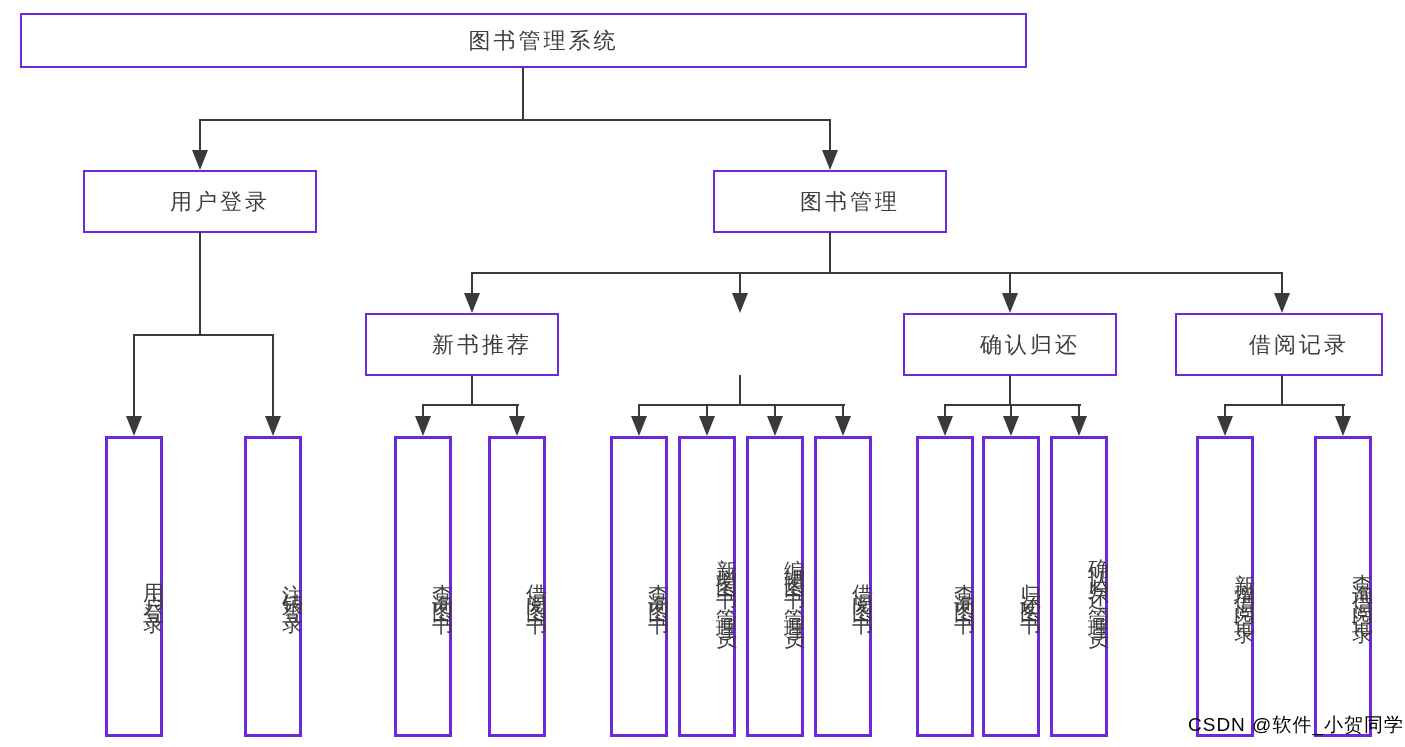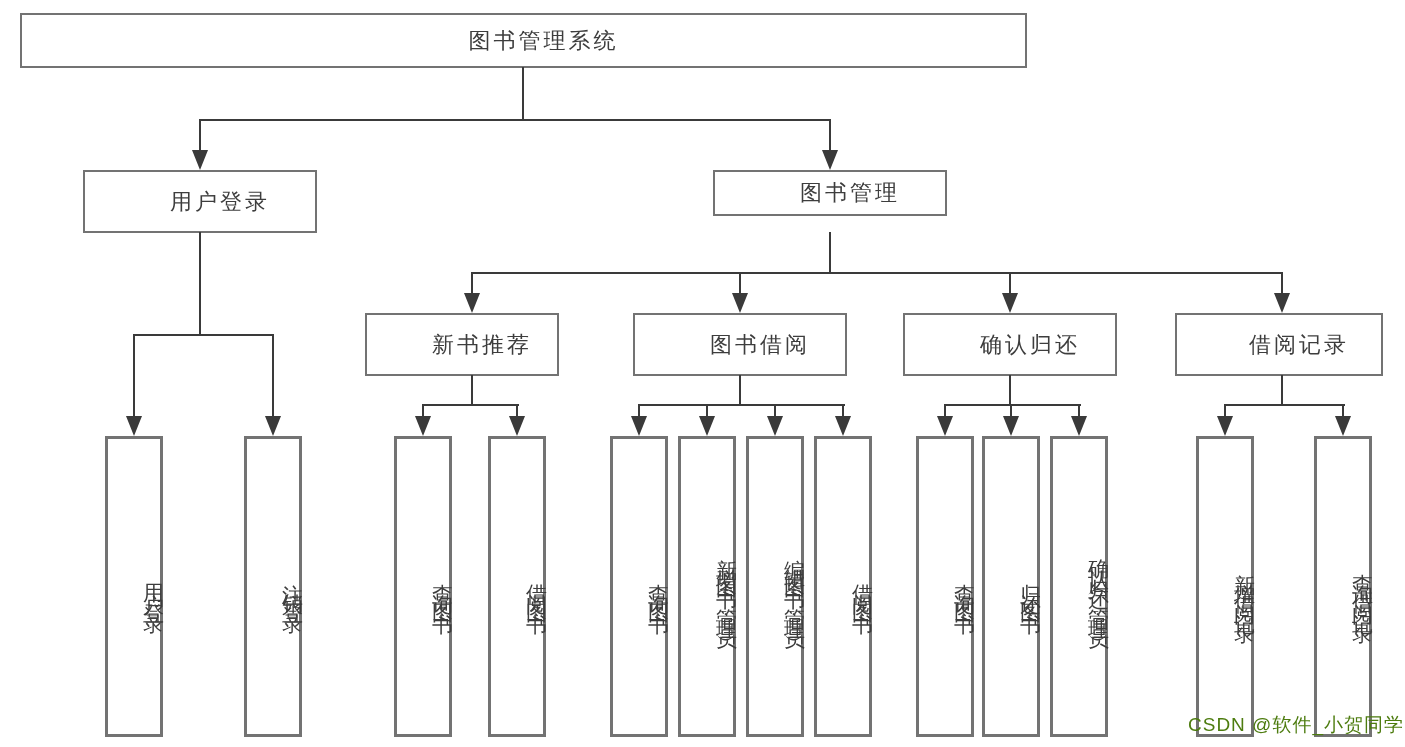--- a/index.html
+++ b/index.html
@@ -12,21 +12,21 @@
     position: relative;
     width: 1405px;
     height: 747px;
     background: #ffffff;
     overflow: hidden;
   }
   .box {
     position: absolute;
     box-sizing: border-box;
     background: #ffffff;
-    border: 2px solid #737373;
+    border: 2px solid #6d28d9;
     display: flex;
     align-items: center;
     justify-content: center;
     color: #3d3d3d;
     font-size: 22px;
     letter-spacing: 3px;
     white-space: nowrap;
     padding-left: 40px;
   }
   .vbox {
@@ -50,21 +50,21 @@
     width: 0;
     height: 0;
     border-left: 8px solid transparent;
     border-right: 8px solid transparent;
     border-top: 20px solid #3a3a3a;
   }
   .watermark {
     position: absolute;
     left: 1188px;
     top: 712px;
-    color: #4d7c0f;
+    color: #000000;
     font-size: 19px;
     letter-spacing: 1px;
     white-space: nowrap;
   }
 </style>
 </head>
 <body>
 
 <div id="canvas">
 
@@ -75,21 +75,21 @@
   <div class="line" style="left:522px; top:67px; width:2px; height:53px;"></div>
   <div class="line" style="left:199px; top:119px; width:632px; height:2px;"></div>
   <div class="line" style="left:199px; top:119px; width:2px; height:33px;"></div>
   <div class="line" style="left:829px; top:119px; width:2px; height:33px;"></div>
   <div class="arrow" style="left:192px; top:150px;"></div>
   <div class="arrow" style="left:822px; top:150px;"></div>
 
   <div class="box" style="left:83px; top:170px; width:234px; height:63px;">
     <span>用户登录</span>
   </div>
-  <div class="box" style="left:713px; top:170px; width:234px; height:46px;">
+  <div class="box" style="left:713px; top:170px; width:234px; height:63px;">
     <span>图书管理</span>
   </div>
 
   <div class="line" style="left:199px; top:232px; width:2px; height:103px;"></div>
   <div class="line" style="left:133px; top:334px; width:141px; height:2px;"></div>
   <div class="line" style="left:133px; top:334px; width:2px; height:84px;"></div>
   <div class="line" style="left:272px; top:334px; width:2px; height:84px;"></div>
   <div class="arrow" style="left:126px; top:416px;"></div>
   <div class="arrow" style="left:265px; top:416px;"></div>
 
@@ -99,23 +99,20 @@
   <div class="line" style="left:739px; top:272px; width:2px; height:24px;"></div>
   <div class="line" style="left:1009px; top:272px; width:2px; height:24px;"></div>
   <div class="line" style="left:1281px; top:272px; width:2px; height:24px;"></div>
   <div class="arrow" style="left:464px; top:293px;"></div>
   <div class="arrow" style="left:732px; top:293px;"></div>
   <div class="arrow" style="left:1002px; top:293px;"></div>
   <div class="arrow" style="left:1274px; top:293px;"></div>
 
   <div class="box" style="left:365px; top:313px; width:194px; height:63px;">
     <span>新书推荐</span>
-  </div>
-  <div class="box" style="left:633px; top:313px; width:214px; height:63px;">
-    <span>图书借阅</span>
   </div>
   <div class="box" style="left:903px; top:313px; width:214px; height:63px;">
     <span>确认归还</span>
   </div>
   <div class="box" style="left:1175px; top:313px; width:208px; height:63px;">
     <span>借阅记录</span>
   </div>
 
   <div class="line" style="left:471px; top:375px; width:2px; height:30px;"></div>
   <div class="line" style="left:422px; top:404px; width:97px; height:2px;"></div>

